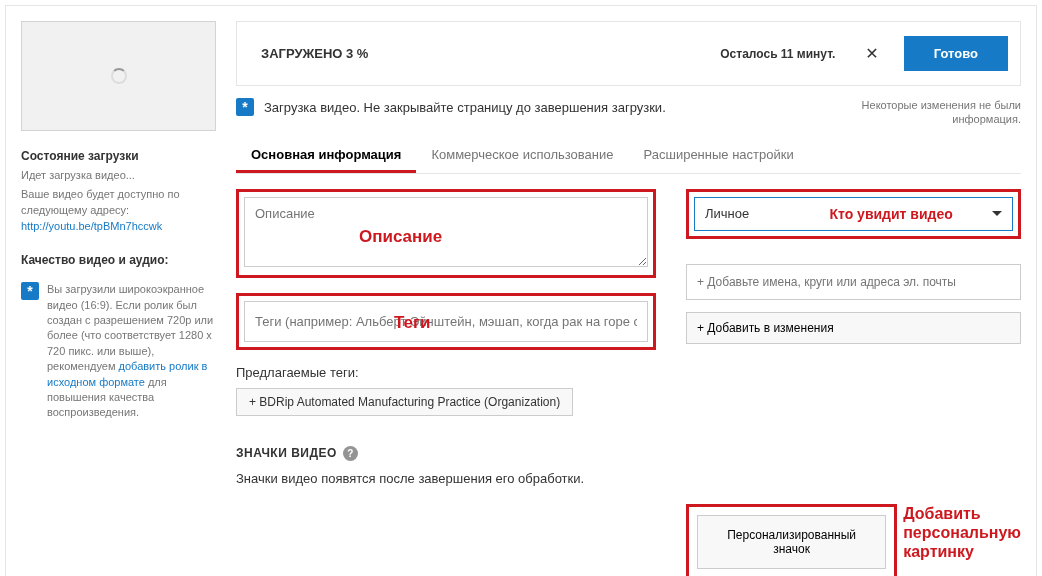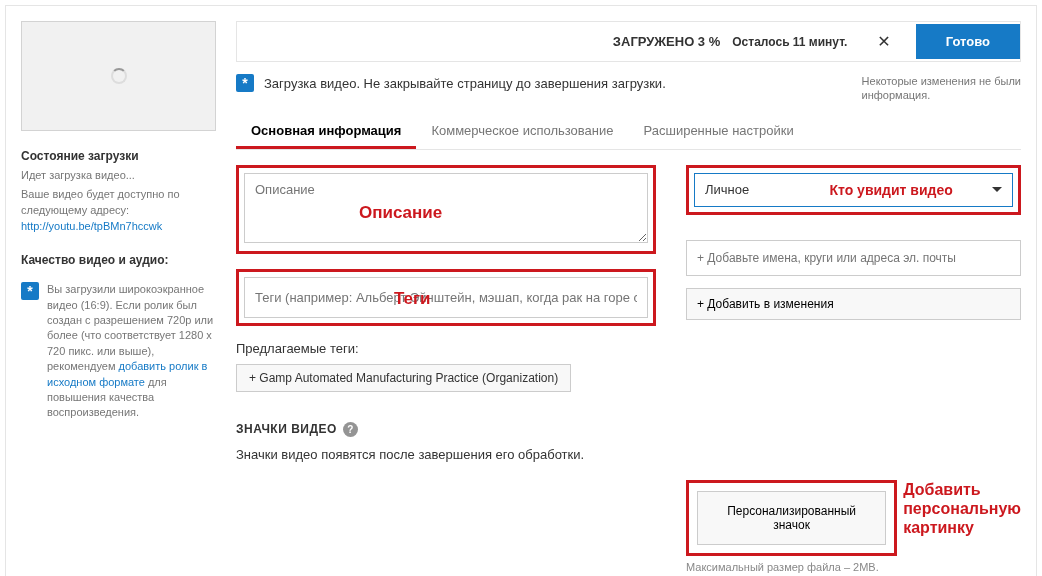--- a/index.html
+++ b/index.html
@@ -13,31 +13,31 @@
   
   .section-title { font-weight: bold; font-size: 12px; color: #333; margin-bottom: 5px; }
   .grey-text { color: #767676; font-size: 11px; line-height: 1.4; }
   .link { color: #167ac6; text-decoration: none; font-size: 11px; }
   
   .info-row { display: flex; margin-top: 15px; }
   .badge { width: 18px; height: 18px; background: #167ac6; color: #fff; font-weight: bold; display: flex; align-items: center; justify-content: center; font-size: 14px; border-radius: 2px; margin-right: 8px; flex-shrink: 0; }
   
   .right-col { flex: 1; }
   
-  .topbar { display: flex; align-items: center; justify-content: flex-end; border: 1px solid #e5e5e5; padding: 0; margin-bottom: 12px; }
+  .topbar { display: flex; align-items: center; justify-content: space-between; border: 1px solid #e5e5e5; padding: 12px; margin-bottom: 12px; }
   .topbar-left { font-weight: bold; font-size: 13px; padding: 10px 12px; }
   .topbar-right { display: flex; align-items: center; }
   .remaining { font-size: 12px; color: #333; font-weight: bold; margin-right: 15px; }
   .close-x { font-size: 16px; padding: 10px 15px; cursor: pointer; color: #333; }
   .btn-primary { background: #167ac6; color: #fff; border: none; padding: 10px 30px; font-size: 13px; font-weight: bold; cursor: pointer; margin-left: 10px; }
   
   .status-row { display: flex; justify-content: space-between; align-items: flex-start; margin-bottom: 12px; }
   .status-left { display: flex; align-items: center; }
   .status-text { font-size: 13px; }
-  .changes-saved { font-size: 11px; color: #767676; text-align: left; line-height: 1.3; }
+  .changes-saved { font-size: 11px; color: #767676; text-align: right; line-height: 1.3; }
   
   .tabs { display: flex; border-bottom: 1px solid #e5e5e5; margin-bottom: 15px; }
   .tab { padding: 8px 15px; font-size: 13px; color: #767676; cursor: pointer; }
   .tab.active { color: #000000; font-weight: bold; border-bottom: 3px solid #cc181e; }
   
   .main-row { display: flex; }
   .main-left { width: 420px; margin-right: 30px; }
   .main-right { flex: 1; }
   
   .field-wrap { position: relative; margin-bottom: 15px; }
@@ -129,21 +129,21 @@
           <textarea class="field-textarea" placeholder="Описание" style=""></textarea>
           <span class="red-label" style="left:120px; top:35px;">Описание</span>
         </div>
         
         <div class="field-wrap red-frame">
           <input class="field-input" style="padding: 12px 10px;" placeholder="Теги (например: Альберт Эйнштейн, мэшап, когда рак на горе сви">
           <span class="red-label" style="left:155px; top:17px;">Теги</span>
         </div>
         
         <div class="suggested-label">Предлагаемые теги:</div>
-        <span class="chip">+ Gamp Automated Manufacturing Practice (Organization)</span>
+        <span class="chip">+ BDRip Automated Manufacturing Practice (Organization)</span>
         
         <div class="thumbs-section">
           <div class="thumbs-header">
             <span class="thumbs-title">ЗНАЧКИ ВИДЕО</span>
             <span class="help-icon">?</span>
           </div>
           <div class="thumbs-info">Значки видео появятся после завершения его обработки.</div>
         </div>
       </div>
 

